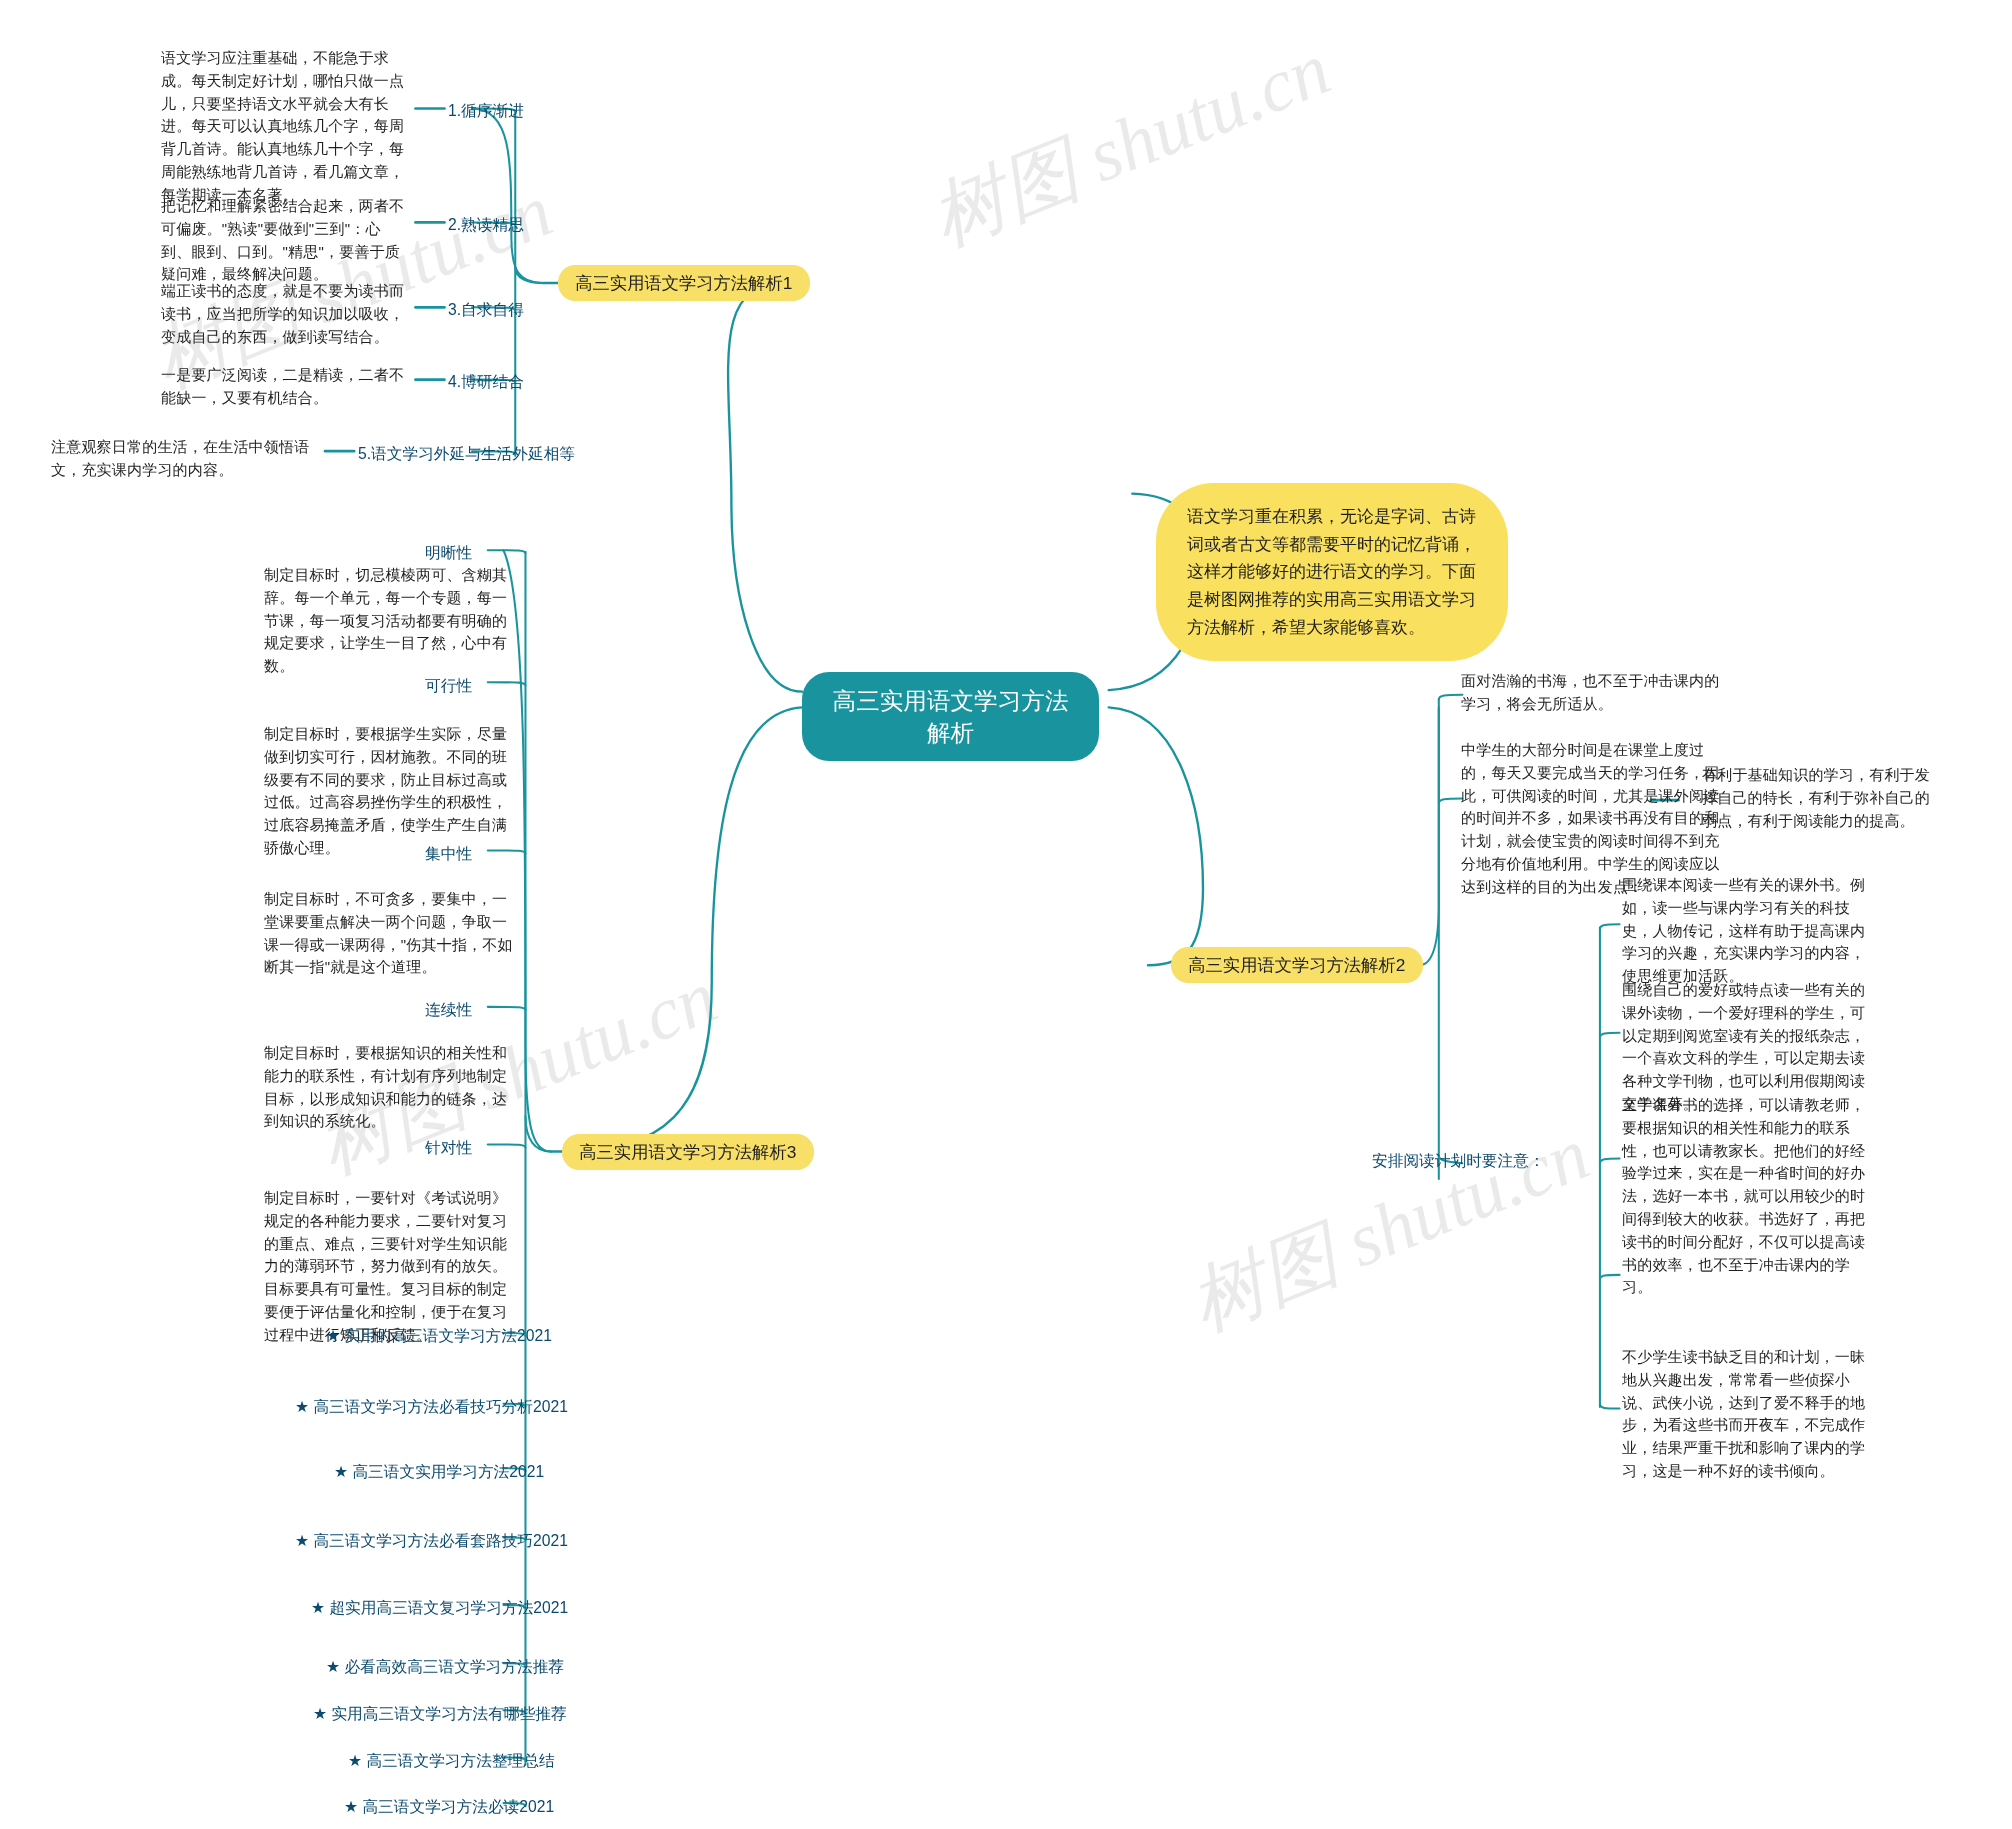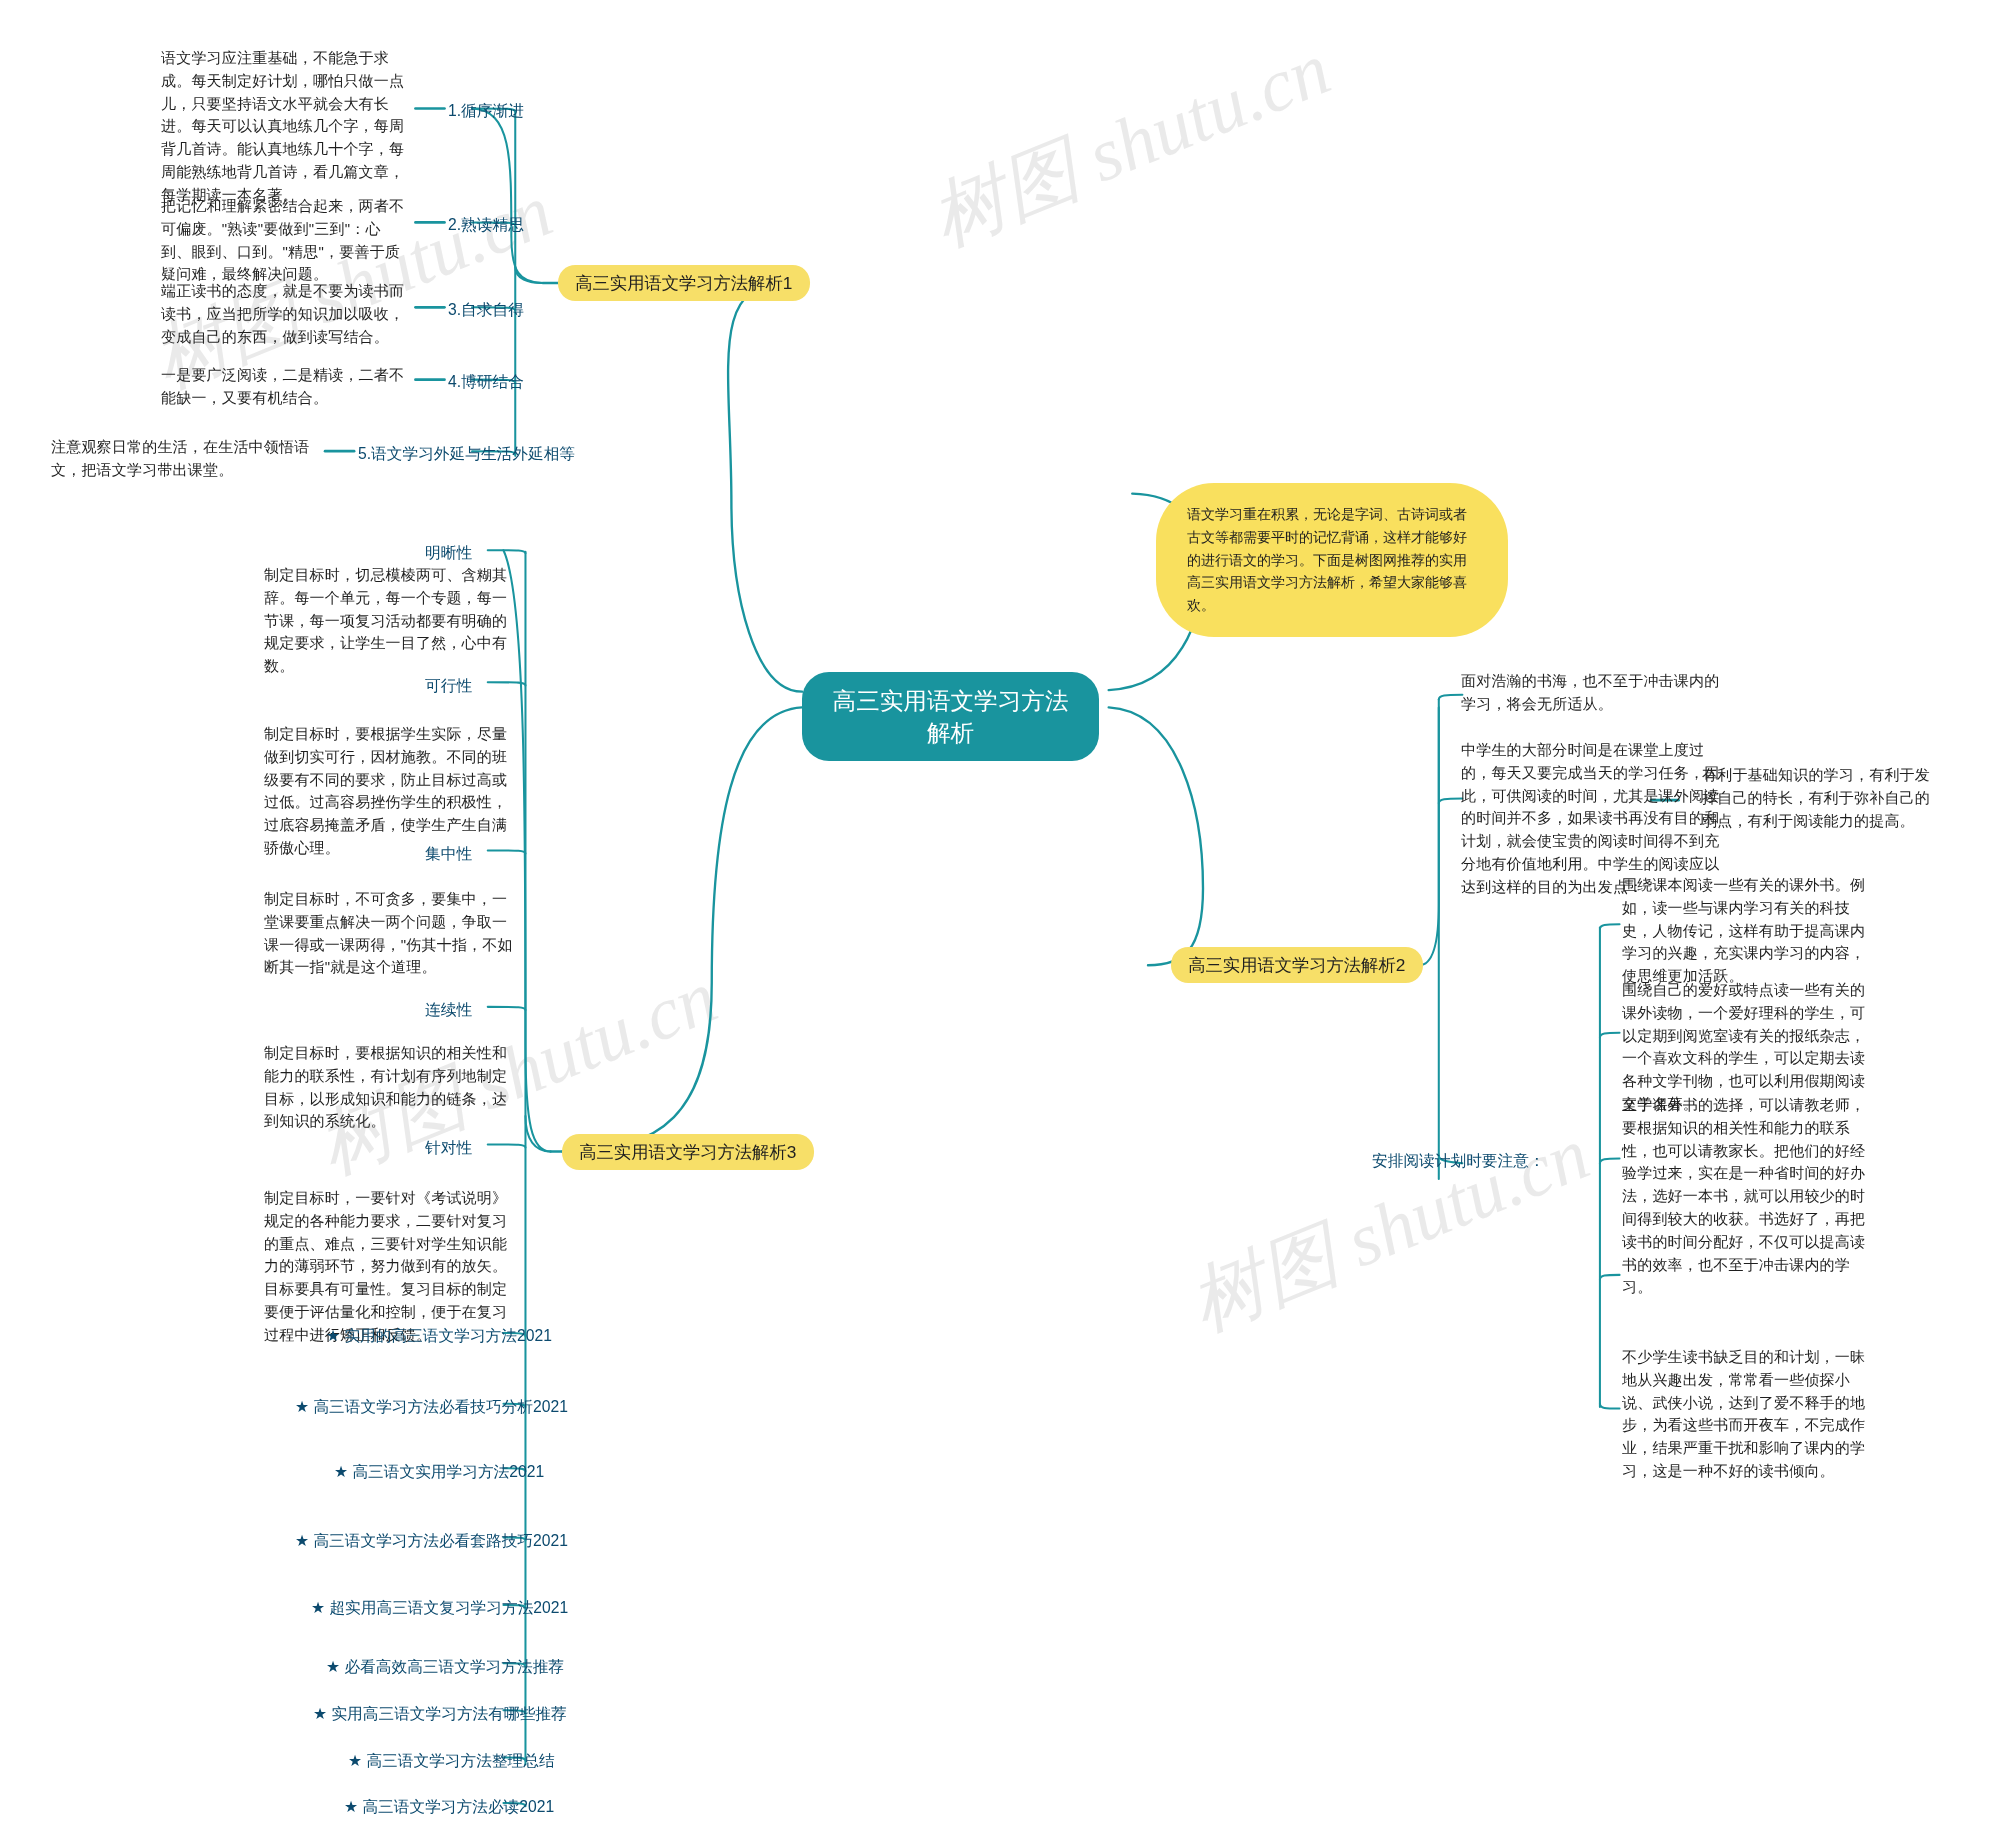--- a/index.html
+++ b/index.html
@@ -66,21 +66,21 @@
     line-height: 1.3;
     padding: 7px 17.3px;
     white-space: nowrap;
     display: inline-block;
   }
   
   .yellow-blob {
     background: #f9e05e;
     color: #1f1f1f;
     border-radius: 58px;
-    font-size: 14px;
+    font-size: 17px;
     line-height: 1.62;
     padding: 20.4px 31px;
     width: 352px;
     white-space: pre-wrap;
   }
   
   .wm {
     position: absolute;
     color: rgba(150,150,150,0.20);
     font-size: 75px;
@@ -193,21 +193,21 @@
   <div class="node topic-label" style="left:448px; top:214px;">2.熟读精思</div>
   <div class="node leaf-text" style="left:161px; top:195px; width:250px;">把记忆和理解紧密结合起来，两者不可偏废。"熟读"要做到"三到"：心到、眼到、口到。"精思"，要善于质疑问难，最终解决问题。</div>
 
   <div class="node topic-label" style="left:448px; top:299px;">3.自求自得</div>
   <div class="node leaf-text" style="left:161px; top:280px; width:250px;">端正读书的态度，就是不要为读书而读书，应当把所学的知识加以吸收，变成自己的东西，做到读写结合。</div>
 
   <div class="node topic-label" style="left:448px; top:371px;">4.博研结合</div>
   <div class="node leaf-text" style="left:161px; top:364px; width:250px;">一是要广泛阅读，二是精读，二者不能缺一，又要有机结合。</div>
 
   <div class="node topic-label" style="left:358px; top:443px;">5.语文学习外延与生活外延相等</div>
-  <div class="node leaf-text" style="left:51px; top:436px; width:271px;">注意观察日常的生活，在生活中领悟语文，把语文学习带出课堂。</div>
+  <div class="node leaf-text" style="left:51px; top:436px; width:271px;">注意观察日常的生活，在生活中领悟语文，充实课内学习的内容。</div>
 
   <div class="node" style="left:562px; top:1134px;">
     <span class="yellow-pill">高三实用语文学习方法解析3</span>
   </div>
 
   <div class="node topic-label" style="left:425px; top:542px;">明晰性</div>
   <div class="node leaf-text" style="left:264px; top:564px; width:250px;">制定目标时，切忌模棱两可、含糊其辞。每一个单元，每一个专题，每一节课，每一项复习活动都要有明确的规定要求，让学生一目了然，心中有数。</div>
 
   <div class="node topic-label" style="left:425px; top:675px;">可行性</div>
   <div class="node leaf-text" style="left:264px; top:723px; width:250px;">制定目标时，要根据学生实际，尽量做到切实可行，因材施教。不同的班级要有不同的要求，防止目标过高或过低。过高容易挫伤学生的积极性，过底容易掩盖矛盾，使学生产生自满骄傲心理。</div>

